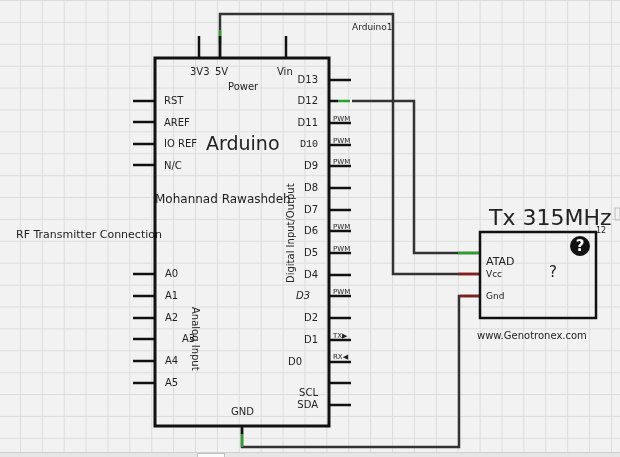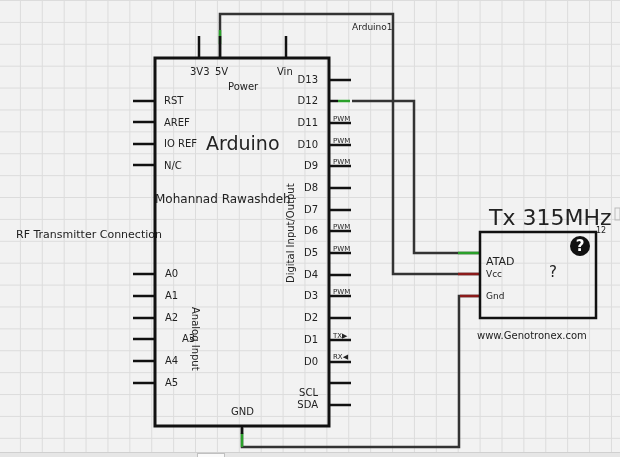--- a/index.html
+++ b/index.html
@@ -105,31 +105,31 @@
 <div class="lbl" style="left:165px;top:268px;">A0</div>
 <div class="lbl" style="left:165px;top:290px;">A1</div>
 <div class="lbl" style="left:165px;top:312px;">A2</div>
 <div class="lbl" style="left:182px;top:333px;">A3</div>
 <div class="lbl" style="left:165px;top:355px;">A4</div>
 <div class="lbl" style="left:165px;top:377px;">A5</div>
 
 <div class="lbl" style="right:302px;top:74px;">D13</div>
 <div class="lbl" style="right:302px;top:95px;">D12</div>
 <div class="lbl" style="right:302px;top:117px;">D11</div>
-<div class="lbl" style="right:302px;top:139px;">D10</div>
+<div class="lbl" style="right:302px;top:139px;font-family:Liberation Mono, monospace;">D10</div>
 <div class="lbl" style="right:302px;top:160px;">D9</div>
 <div class="lbl" style="right:302px;top:182px;">D8</div>
 <div class="lbl" style="right:302px;top:204px;">D7</div>
 <div class="lbl" style="right:302px;top:225px;">D6</div>
 <div class="lbl" style="right:302px;top:247px;">D5</div>
 <div class="lbl" style="right:302px;top:269px;">D4</div>
-<div class="lbl" style="right:302px;top:290px;">D3</div>
+<div class="lbl" style="right:310px;top:290px;font-style:italic;">D3</div>
 <div class="lbl" style="right:302px;top:312px;">D2</div>
 <div class="lbl" style="right:302px;top:334px;">D1</div>
-<div class="lbl" style="right:302px;top:356px;padding-left:15px;">D0</div>
+<div class="lbl" style="right:318px;top:356px;padding-left:15px;">D0</div>
 <div class="lbl" style="right:302px;top:387px;">SCL</div>
 <div class="lbl" style="right:302px;top:399px;">SDA</div>
 
 <div class="lbl pwm" style="left:333px;top:115px;">PWM</div>
 <div class="lbl pwm" style="left:333px;top:137px;">PWM</div>
 <div class="lbl pwm" style="left:333px;top:158px;">PWM</div>
 <div class="lbl pwm" style="left:333px;top:223px;">PWM</div>
 <div class="lbl pwm" style="left:333px;top:245px;">PWM</div>
 <div class="lbl pwm" style="left:333px;top:288px;">PWM</div>
 <div class="lbl pwm" style="left:333px;top:332px;">TX▶</div>

